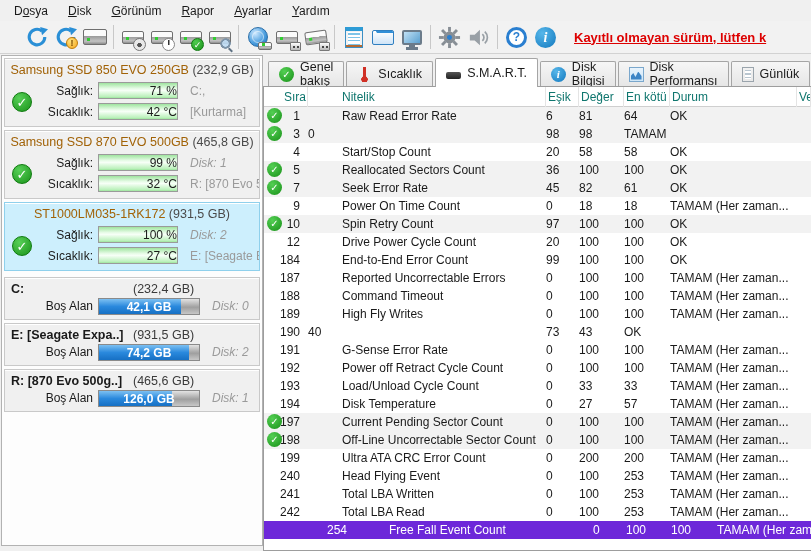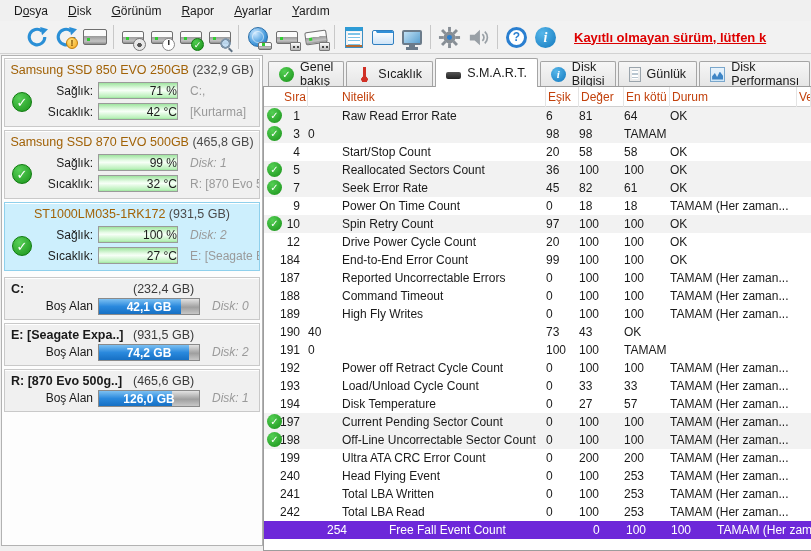--- a/index.html
+++ b/index.html
@@ -101,21 +101,21 @@
   .ic-log-document { width:12px; height:15px; background:#fff; border:1px solid #9aa4ac;
                      background-image:repeating-linear-gradient(#fff 0 2px,#b9c6d0 2px 3.5px); background-clip:content-box; padding:2px; }
   .ic-performance-chart { border:1px solid #7aa7cc; background:linear-gradient(#e8f3fc,#cfe6f7); }
   .ic-performance-chart::after { content:""; position:absolute; left:1px; right:1px; bottom:1px; height:8px; background:#3d85c6;
                      clip-path:polygon(0 100%,0 60%,25% 20%,45% 70%,70% 0,100% 55%,100% 100%); }
 
   .tabpage { flex:1; background:#fff; border:1px solid #9d9d9d; border-right:none; overflow:hidden; position:relative; z-index:2; }
 
   
   .grid { display:grid; grid-template-columns:44px 238px 33px 45px 46px 127px 1fr; align-items:center; }
-  .thead { height:20px; border-bottom:1px solid #cfcfcf; font-size:12px; color:#c2410c; }
+  .thead { height:20px; border-bottom:1px solid #cfcfcf; font-size:12px; color:#0f766e; }
   .thead > span { padding-left:2px; height:20px; line-height:20px; border-right:1px solid #e4e4e4; white-space:nowrap; overflow:hidden; }
   .h-sira { padding-left:20px !important; }
   .h-name { padding-left:34px !important; }
   .trow { height:18px; line-height:18px; white-space:nowrap; cursor:default; }
   .trow.has-icon { background:#f2f2f2; }
   .trow.selected { background:#6d28d9; color:#fff;padding-left:47px; }
   .c-sira { position:relative; text-align:right; padding-right:8px; }
   .rowcheck { position:absolute; left:3px; top:1px; width:15px; height:15px; border-radius:50%;
               background:radial-gradient(circle at 35% 30%,#53cf53,#189018); }
   .rowcheck::after { content:"✓"; position:absolute; inset:0; color:#fff; text-align:center; font:bold 10px/15px "DejaVu Sans",sans-serif; }
@@ -356,27 +356,27 @@
           <span class="tabicon ic-smart-disk"></span>
           <span>S.M.A.R.T.</span>
         </div>
 
         <div class="tab">
           <span class="tabicon ic-info"></span>
           <span>Disk Bilgisi</span>
         </div>
 
         <div class="tab">
+          <span class="tabicon ic-performance-chart"></span>
+          <span>Disk Performansı</span>
+        </div>
+
+        <div class="tab">
           <span class="tabicon ic-log-document"></span>
           <span>Günlük</span>
-        </div>
-
-        <div class="tab">
-          <span class="tabicon ic-performance-chart"></span>
-          <span>Disk Performansı</span>
         </div>
       </div>
 
     <div class="tabpage">
       <div class="grid thead">
         <span class="h-sira">Sıra.</span>
         <span class="h-name">Nitelik</span>
         <span>Eşik</span>
         <span>Değer</span>
         <span>En kötü</span>
@@ -508,20 +508,21 @@
             <span class="c-sira"><span>190</span></span>
             <span>40</span>
             <span>73</span>
             <span>43</span>
             <span class="c-durum">OK</span>
             <span class="c-veri"></span>
           </div>
 
           <div class="grid trow">
             <span class="c-sira"><span>191</span></span>
+            <span class="c-name">G-Sense Error Rate</span>
             <span>0</span>
             <span>100</span>
             <span>100</span>
             <span class="c-durum">TAMAM (Her zaman...</span>
             <span class="c-veri"></span>
           </div>
 
           <div class="grid trow">
             <span class="c-sira"><span>192</span></span>
             <span class="c-name">Power off Retract Cycle Count</span>

